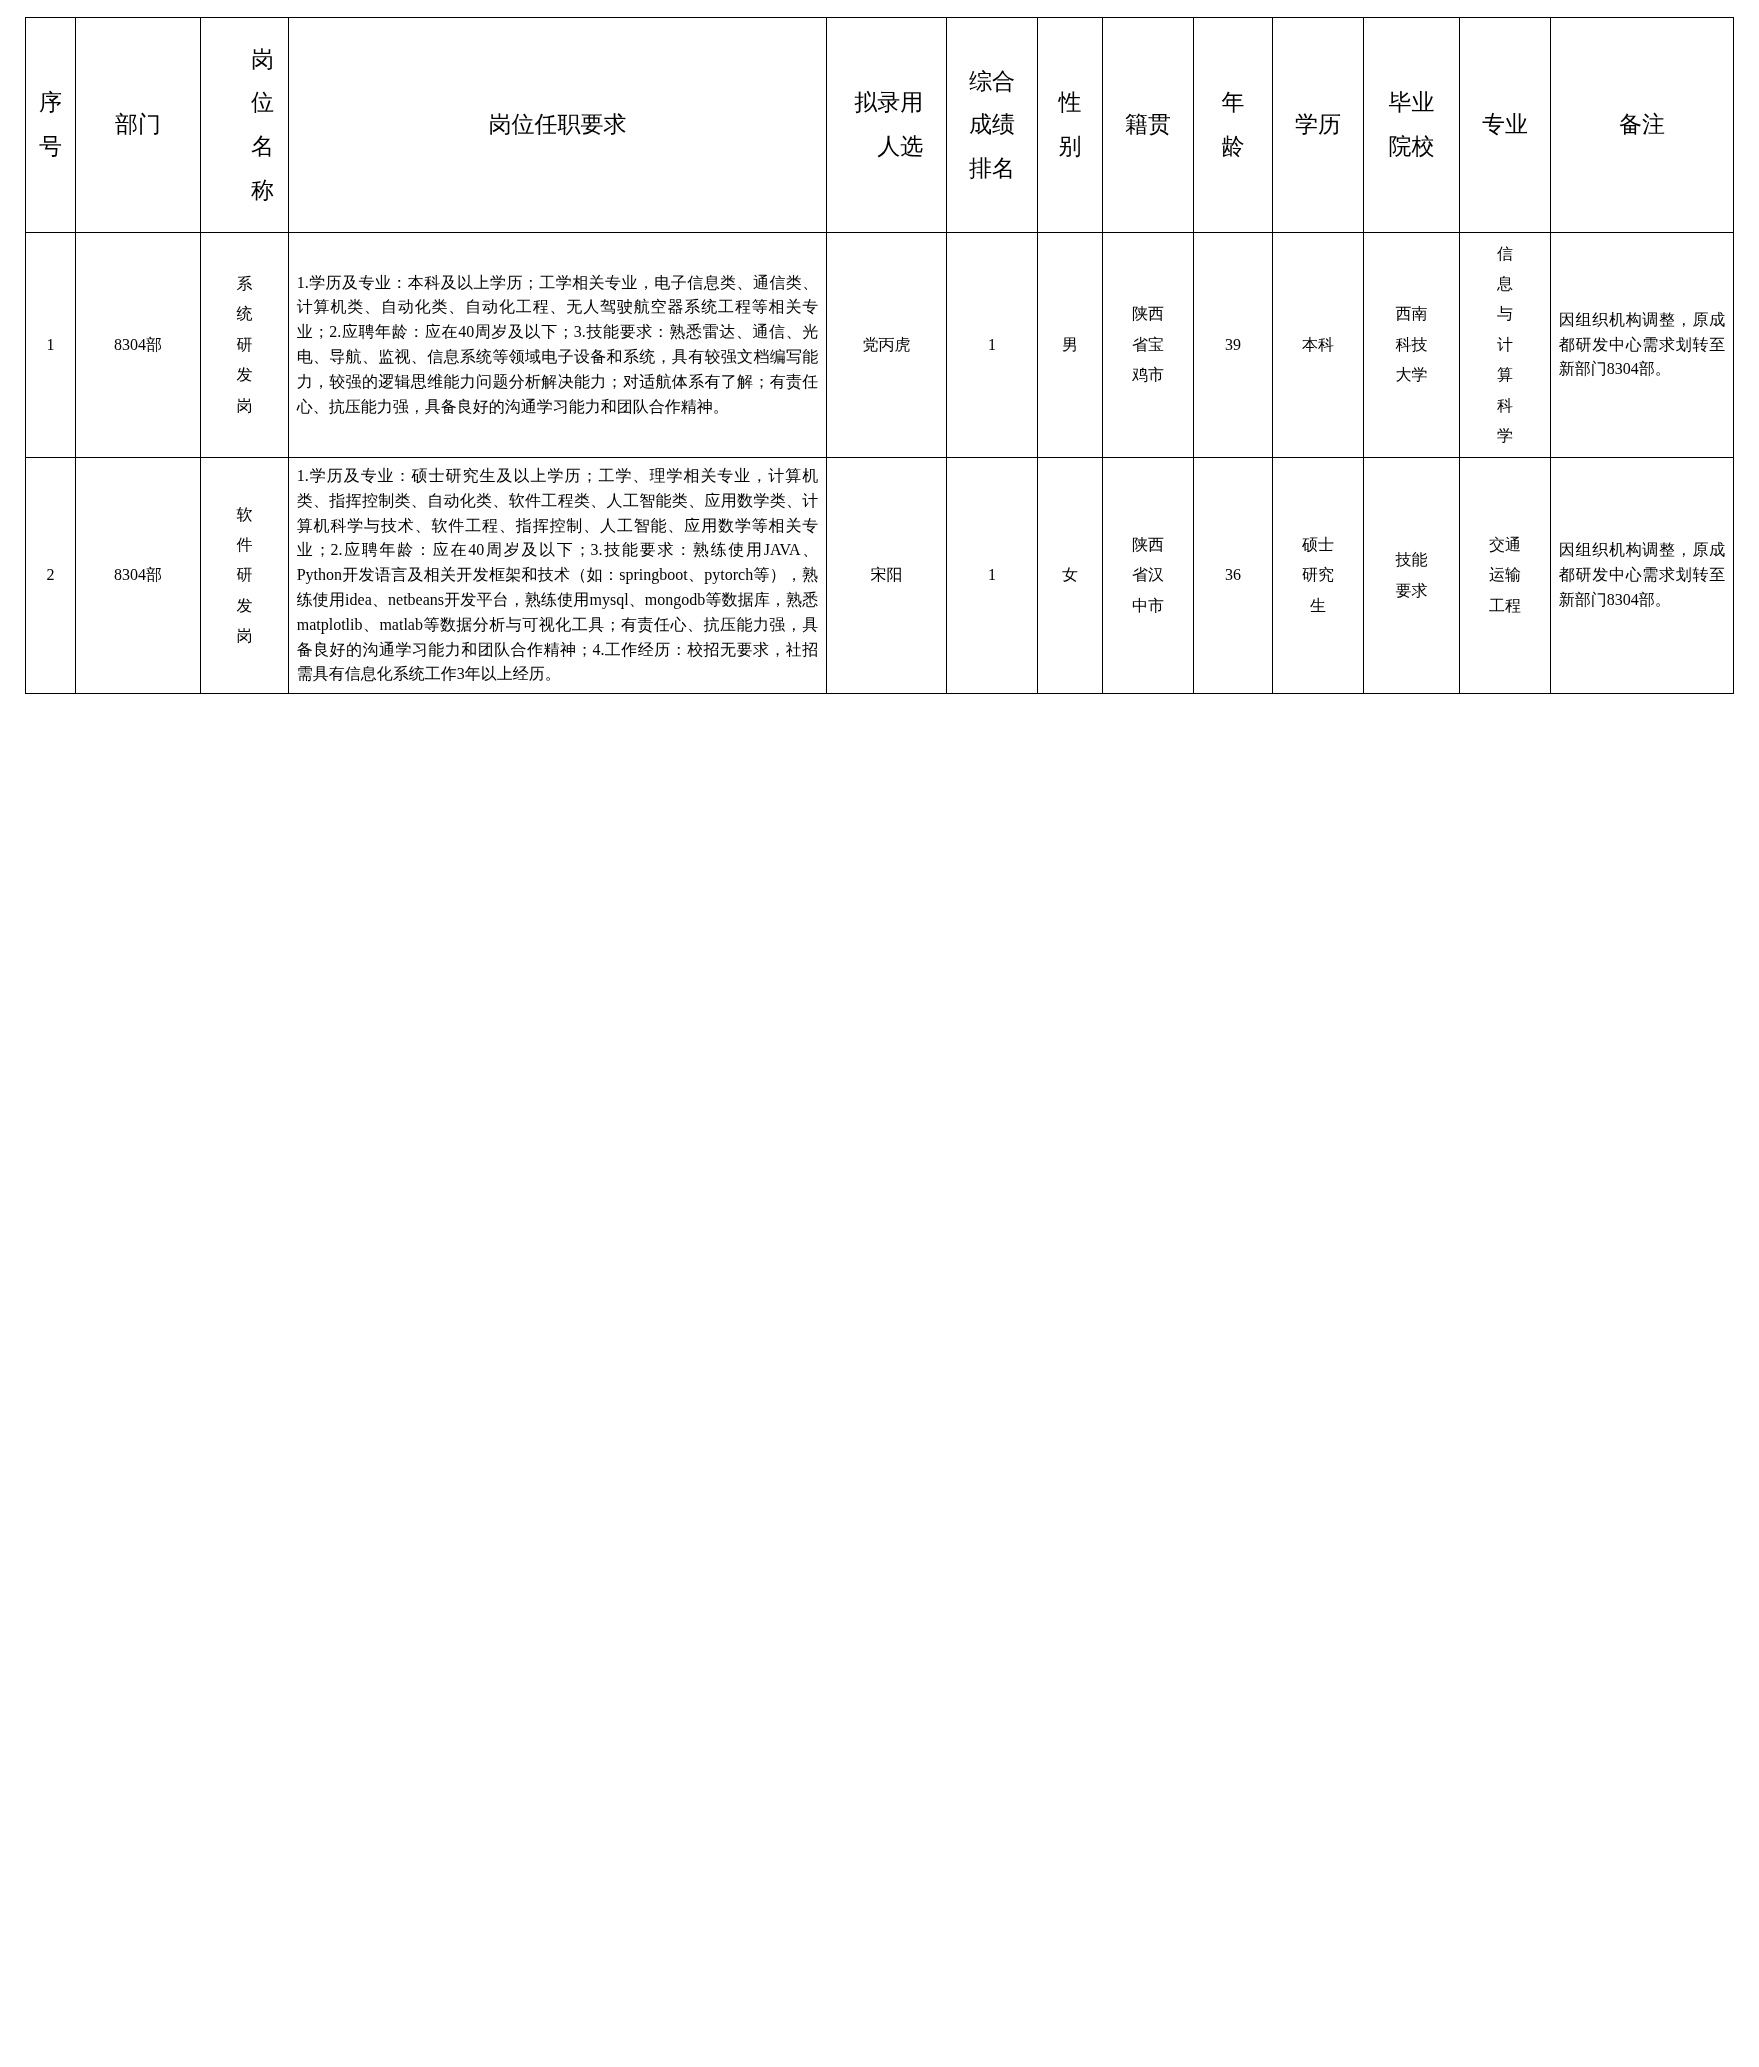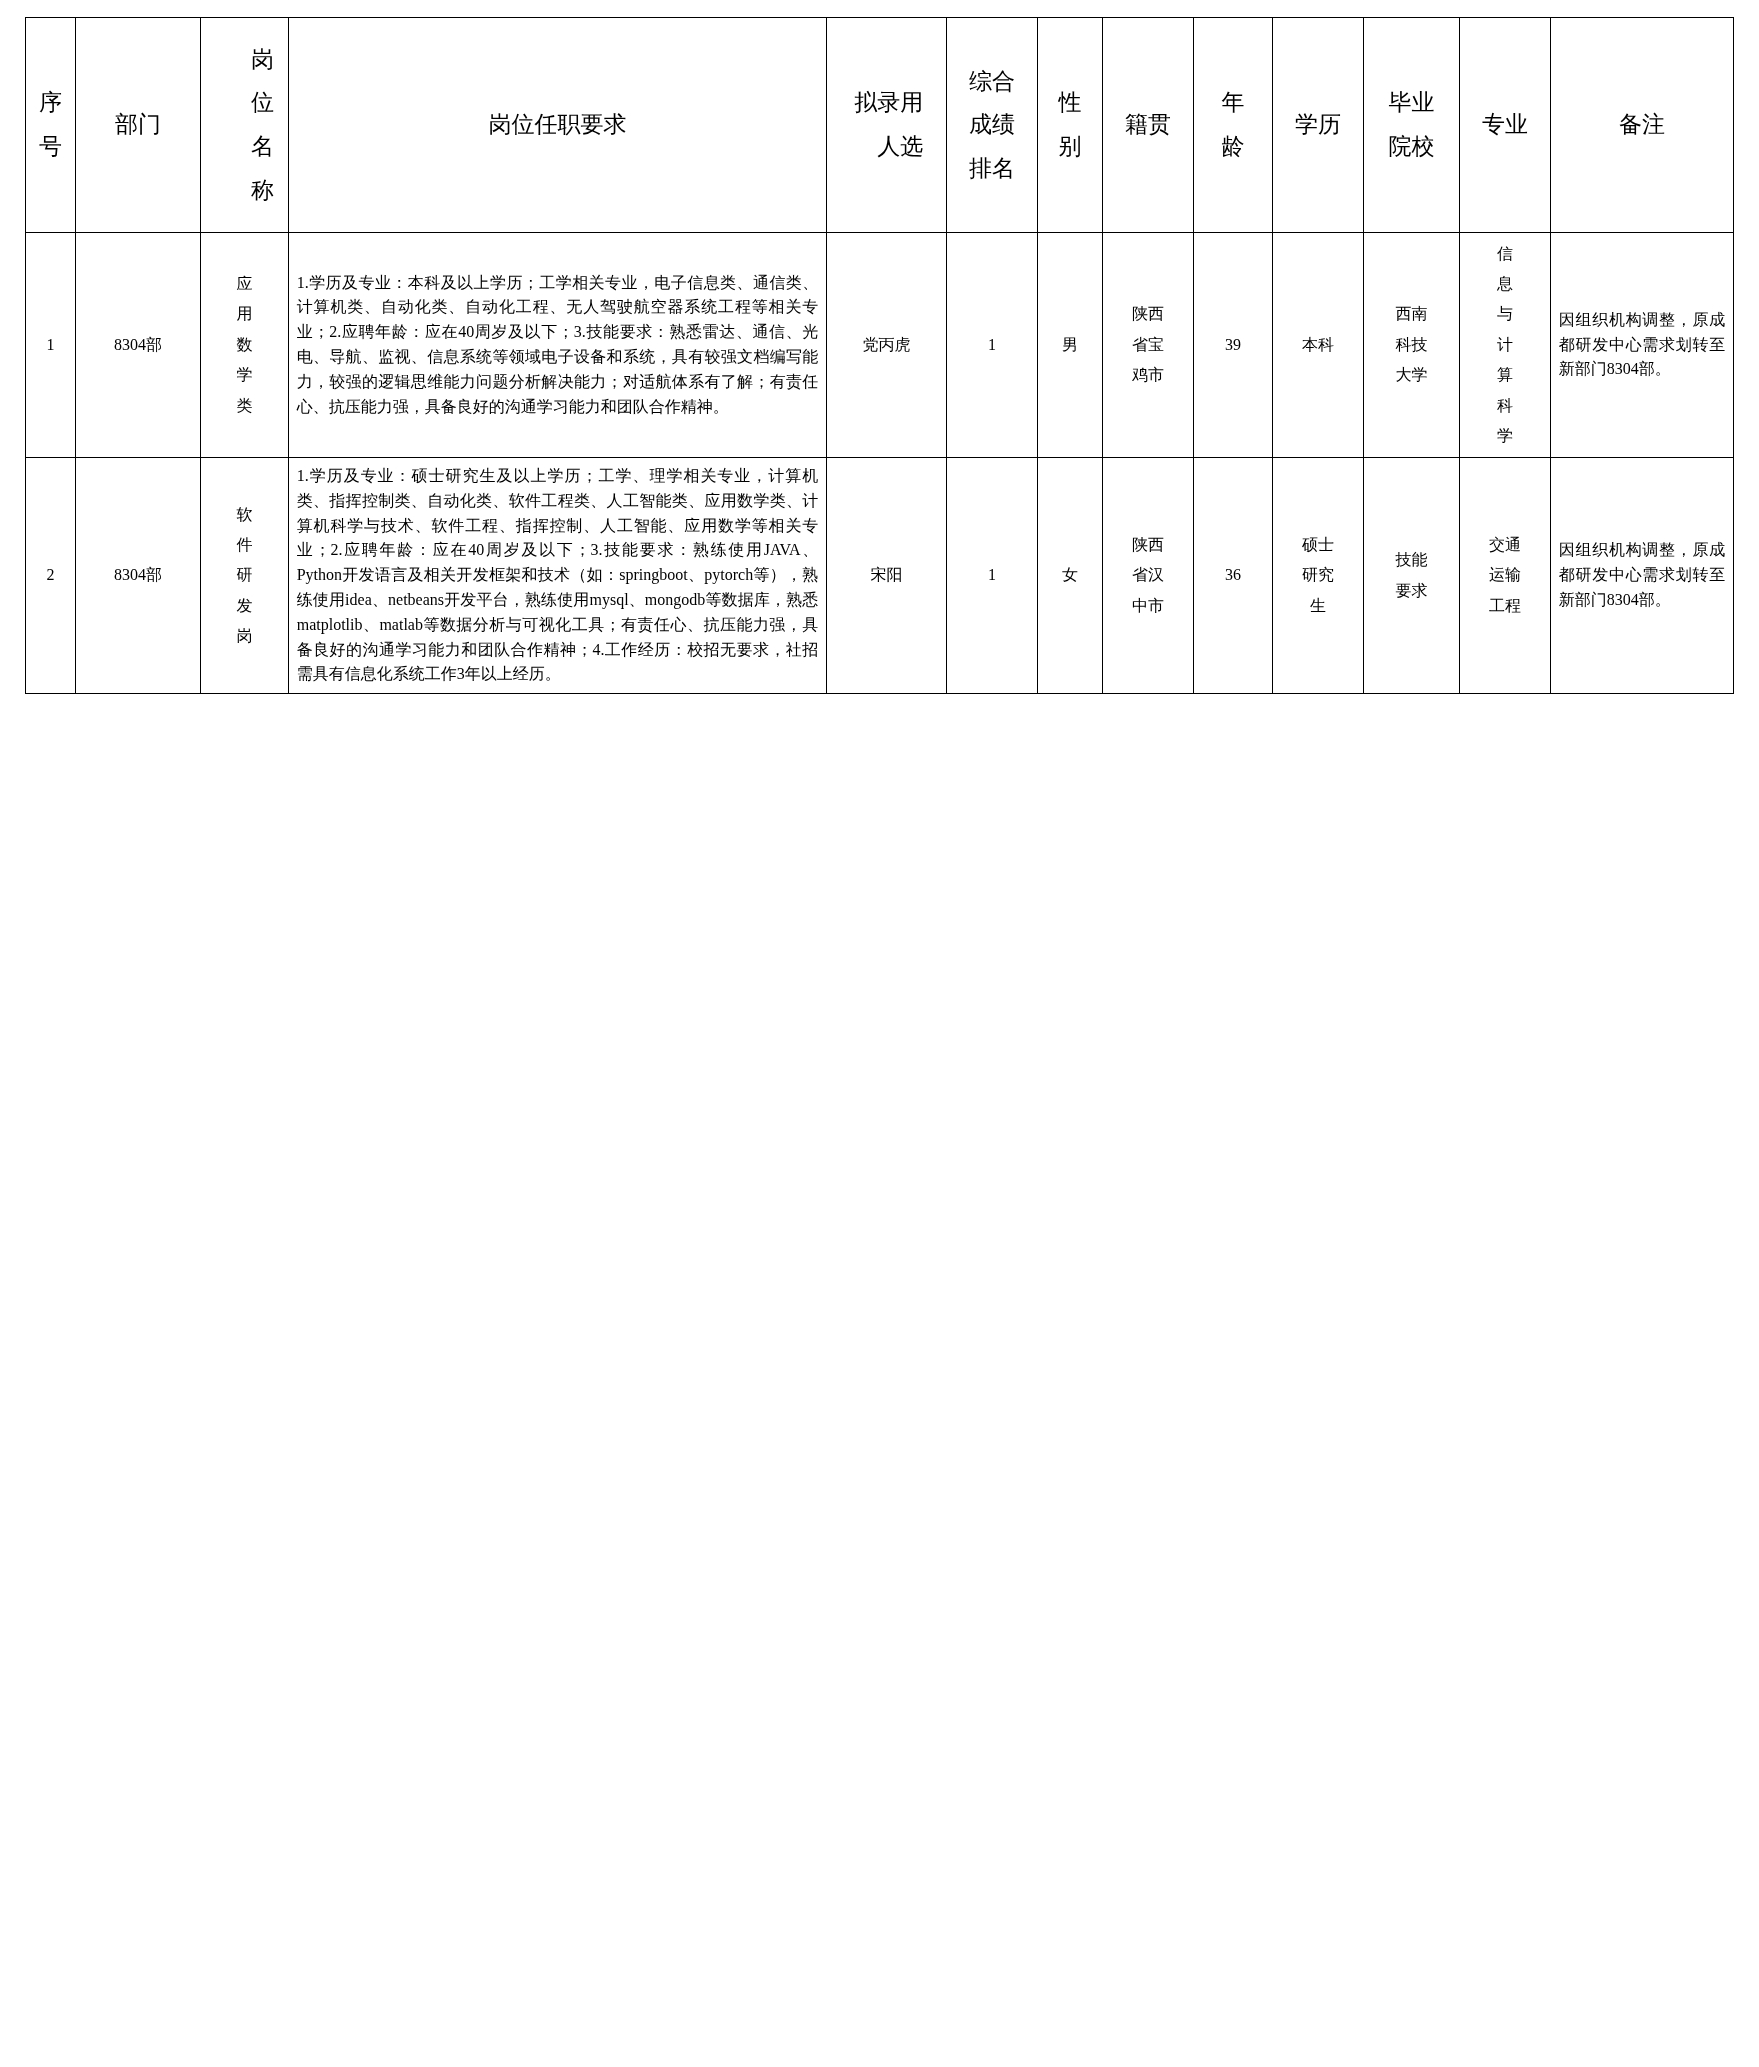--- a/index.html
+++ b/index.html
@@ -131,21 +131,21 @@
         <td><span class="narrow-wrap-1">年龄</span></td>
         <td><span class="narrow-wrap-2">学历</span></td>
         <td><span class="narrow-wrap-2">毕业院校</span></td>
         <td><span class="narrow-wrap-2">专业</span></td>
         <td><span>备注</span></td>
       </tr>
 
       <tr>
         <td class="center">1</td>
         <td class="center">8304部</td>
-        <td class="vtext"><span class="narrow-wrap-1">应用数学类</span></td>
+        <td class="vtext"><span class="narrow-wrap-1">系统研发岗</span></td>
         <td class="req-cell">1.学历及专业：本科及以上学历；工学相关专业，电子信息类、通信类、计算机类、自动化类、自动化工程、无人驾驶航空器系统工程等相关专业；2.应聘年龄：应在40周岁及以下；3.技能要求：熟悉雷达、通信、光电、导航、监视、信息系统等领域电子设备和系统，具有较强文档编写能力，较强的逻辑思维能力问题分析解决能力；对适航体系有了解；有责任心、抗压能力强，具备良好的沟通学习能力和团队合作精神。</td>
         <td class="center">党丙虎</td>
         <td class="center">1</td>
         <td class="center">男</td>
         <td class="vtext"><span class="narrow-wrap-2">陕西省宝鸡市</span></td>
         <td class="center">39</td>
         <td class="vtext"><span class="narrow-wrap-2">本科</span></td>
         <td class="vtext"><span class="narrow-wrap-2">西南科技大学</span></td>
         <td class="vtext"><span class="narrow-wrap-1">信息与计算科学</span></td>
         <td class="remark-cell">因组织机构调整，原成都研发中心需求划转至新部门8304部。</td>

